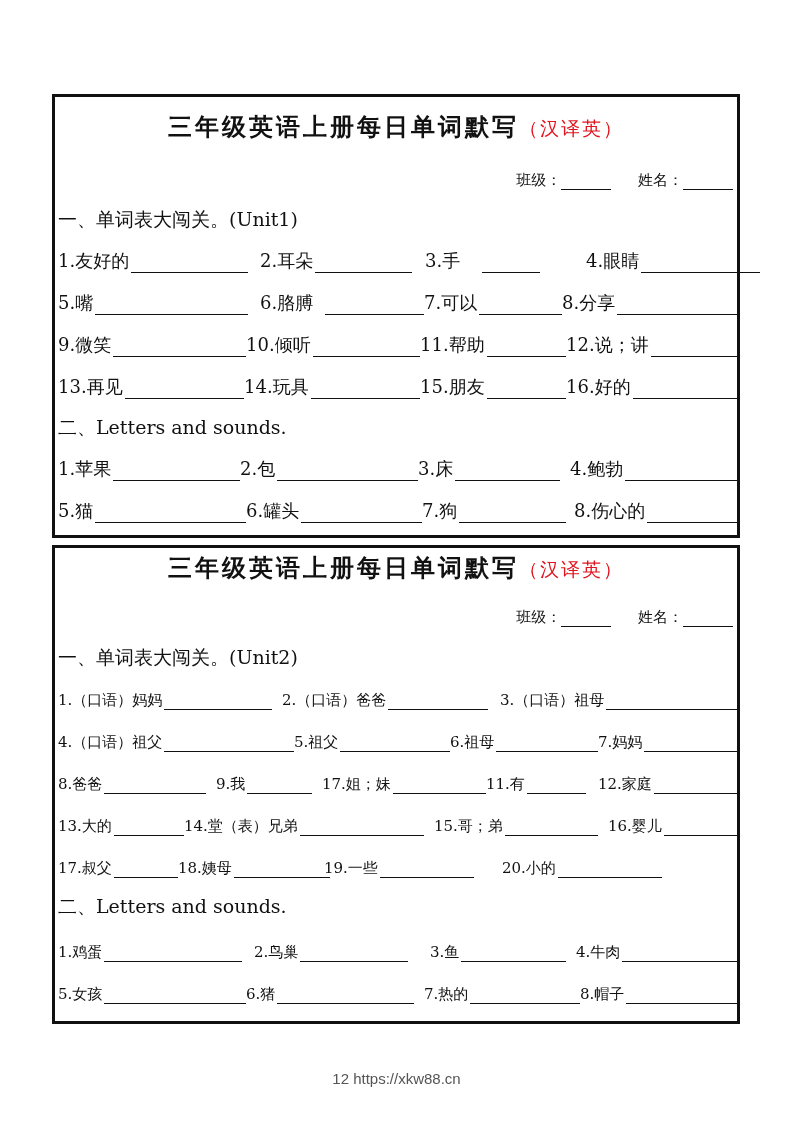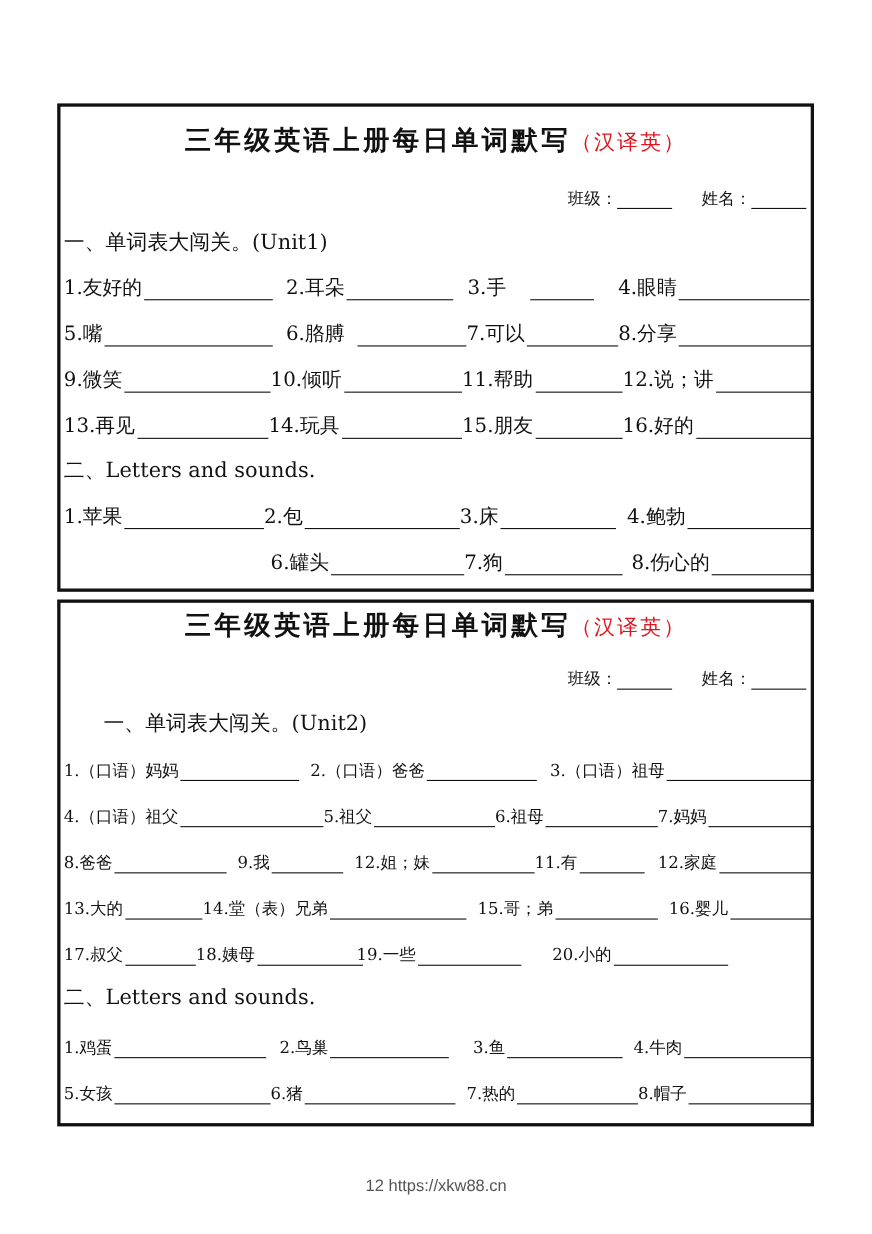--- a/index.html
+++ b/index.html
@@ -37,21 +37,21 @@
         <span class="line"></span>
       </div>
     <div class="cell" style="left:202px;width:152px;">
         <span class="lbl">2.耳朵</span>
         <span class="line"></span>
       </div>
     <div class="cell" style="left:367px;width:115px;gap:20px;">
         <span class="lbl">3.手</span>
         <span class="line"></span>
       </div>
-    <div class="cell" style="left:504px;width:174px;">
+    <div class="cell" style="left:528px;width:174px;">
         <span class="lbl">4.眼睛</span>
         <span class="line"></span>
       </div>
   </div>
   <div class="row" style="top:194px;">
     <div class="cell" style="left:0;width:190px;">
         <span class="lbl">5.嘴</span>
         <span class="line"></span>
       </div>
     <div class="cell" style="left:202px;width:164px;">
@@ -118,20 +118,24 @@
     <div class="cell" style="left:360px;width:142px;">
         <span class="lbl">3.床</span>
         <span class="line"></span>
       </div>
     <div class="cell" style="left:512px;width:170px;">
         <span class="lbl">4.鲍勃</span>
         <span class="line"></span>
       </div>
   </div>
   <div class="row" style="top:402px;">
+    <div class="cell" style="left:0;width:188px;">
+        <span class="lbl">5.猫</span>
+        <span class="line"></span>
+      </div>
     <div class="cell" style="left:188px;width:176px;">
         <span class="lbl">6.罐头</span>
         <span class="line"></span>
       </div>
     <div class="cell" style="left:364px;width:144px;">
         <span class="lbl">7.狗</span>
         <span class="line"></span>
       </div>
     <div class="cell" style="left:516px;width:166px;">
         <span class="lbl">8.伤心的</span>
@@ -139,21 +143,21 @@
       </div>
   </div>
 </div>
 
 <div class="box" id="box2">
   <div class="title" style="top:4px;"><span>三年级英语上册每日单词默写</span><span class="red">（汉译英）</span></div>
   <div class="info" style="top:60px;">
     <span>班级：</span><span class="blank"></span>
     <span>姓名：</span><span class="blank last"></span>
   </div>
-  <div class="sec" style="top:97px;margin-left:36px;">一、单词表大闯关。(Unit2)</div>
+  <div class="sec" style="top:97px;">一、单词表大闯关。(Unit2)</div>
 
   <div class="row small" style="top:138px;">
     <div class="cell" style="left:0;width:214px;">
         <span class="lbl">1.（口语）妈妈</span>
         <span class="line"></span>
       </div>
     <div class="cell" style="left:224px;width:206px;">
         <span class="lbl">2.（口语）爸爸</span>
         <span class="line"></span>
       </div>
@@ -183,21 +187,21 @@
   <div class="row small" style="top:222px;">
     <div class="cell" style="left:0;width:148px;">
         <span class="lbl">8.爸爸</span>
         <span class="line"></span>
       </div>
     <div class="cell" style="left:158px;width:96px;">
         <span class="lbl">9.我</span>
         <span class="line"></span>
       </div>
     <div class="cell" style="left:264px;width:164px;">
-        <span class="lbl">12.姐；妹</span>
+        <span class="lbl">17.姐；妹</span>
         <span class="line"></span>
       </div>
     <div class="cell" style="left:428px;width:100px;">
         <span class="lbl">11.有</span>
         <span class="line"></span>
       </div>
     <div class="cell" style="left:540px;width:142px;">
         <span class="lbl">12.家庭</span>
         <span class="line"></span>
       </div>

